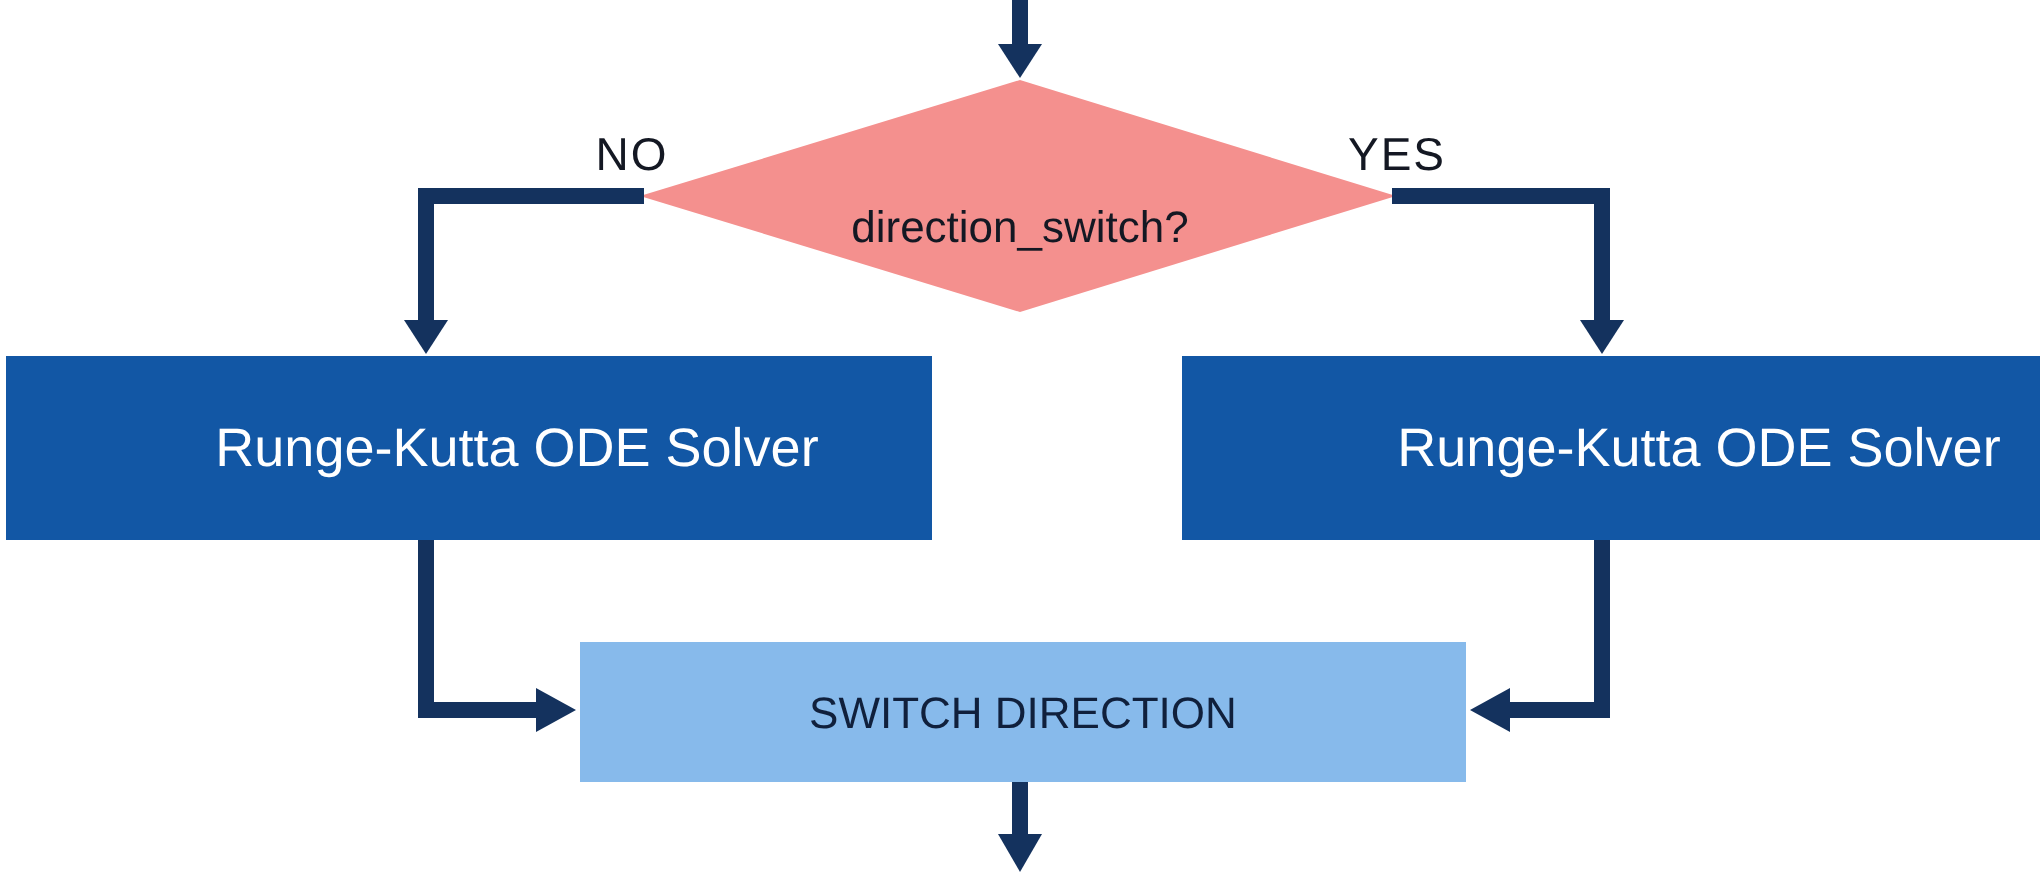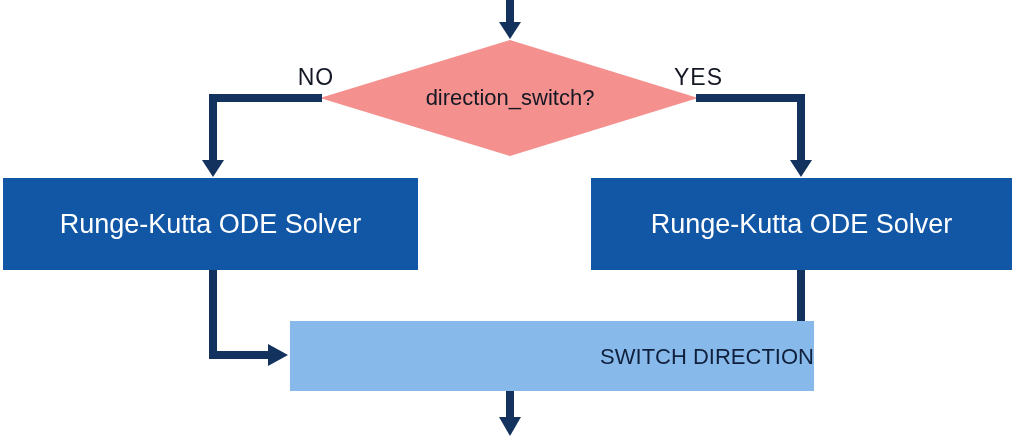--- a/index.html
+++ b/index.html
@@ -23,20 +23,21 @@
     height: 445px;
     display: block;
   }
   .overlay {
     position: absolute;
     display: flex;
     align-items: center;
     justify-content: center;
     text-align: center;
     box-sizing: border-box;
+    margin-top: 16px;
   }
   .decision-label {
     left: 340px;
     top: 82px;
     width: 340px;
     height: 32px;
     font-size: 22px;
     color: #141823;
   }
   .branch-label {
@@ -54,34 +55,35 @@
     height: 92px;
     background: #1257a5;
     color: #ffffff;
     display: flex;
     flex-direction: column;
     align-items: center;
     justify-content: center;
     text-align: center;
     font-size: 27px;
     line-height: 34px;
+    padding-left: 48px;
   }
   .solver-box.left  { left: 3px;   width: 415px; }
   .solver-box.right { left: 591px; width: 421px; }
   .switch-box {
     position: absolute;
     left: 290px;
     top: 321px;
-    width: 524px;
+    width: 443px;
     height: 70px;
     background: #87baeb;
     color: #10203c;
     display: flex;
     flex-direction: column;
-    align-items: flex-end;
+    align-items: center;
     justify-content: center;
     text-align: center;
     font-size: 22px;
     line-height: 27px;
   }
 </style>
 </head>
 <body>
 
 <div id="canvas">

